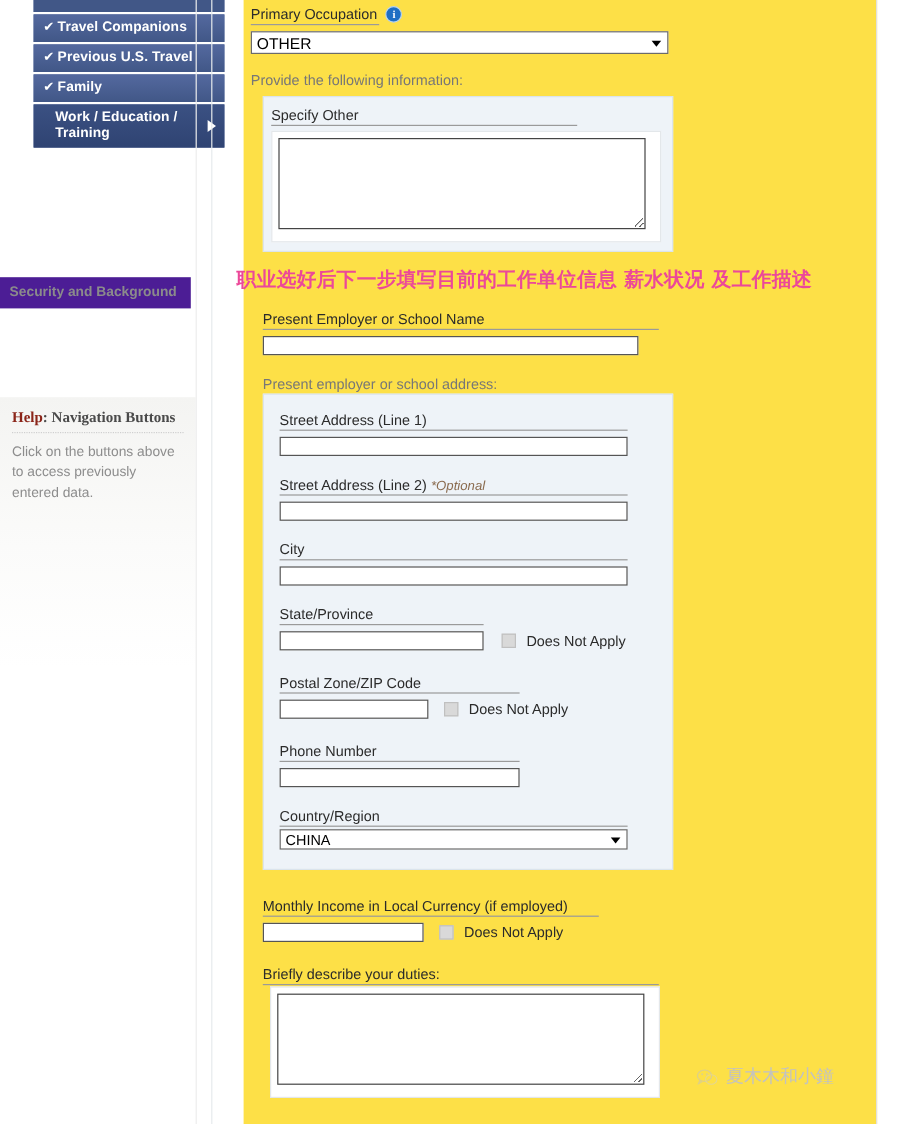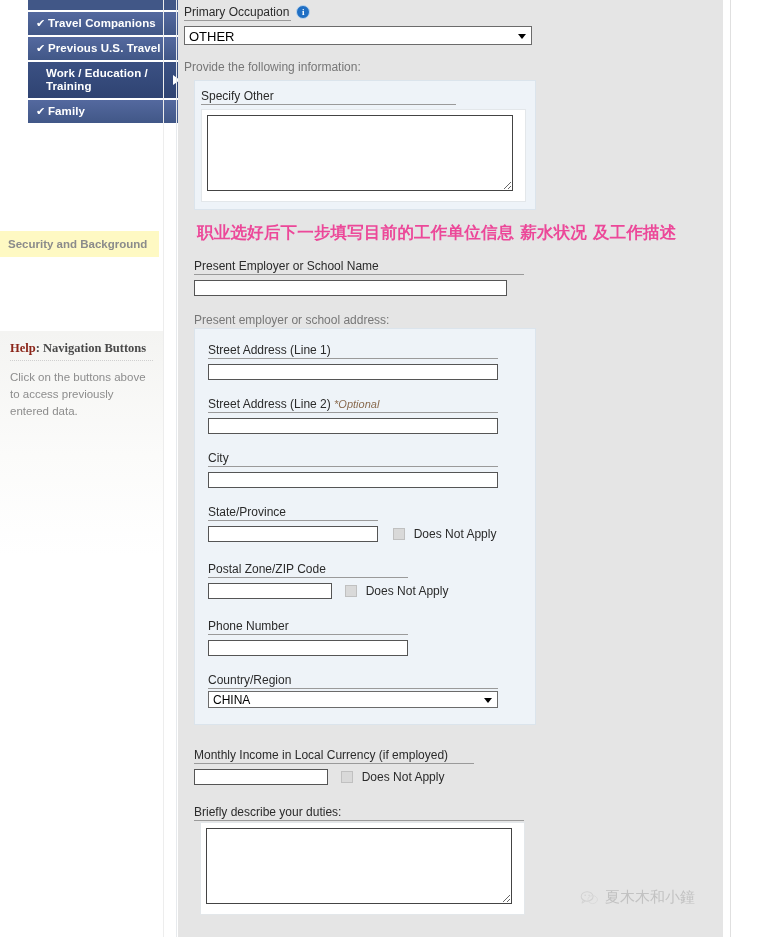--- a/index.html
+++ b/index.html
@@ -46,21 +46,21 @@
     padding:5px 8px 5px 20px;font-size:11.5px;font-weight:bold;
     position:relative;line-height:14px;
   }
   .sub-item.current{color:#1b2a52;}
   .sub-item.link{color:#c0264c;}
   .sub-bullet{
     position:absolute;left:10px;top:6px;width:5px;height:5px;background:#000;
   }
   .nav-disabled{
     position:absolute;left:0;top:231px;width:159px;
-    background:#fef9c3;color:#8b8b8b;font-weight:bold;font-size:11.5px;
+    background:#4c1d95;color:#8b8b8b;font-weight:bold;font-size:11.5px;
     padding:6px 8px;line-height:14px;box-sizing:border-box;
   }
 
   .help-box{
     position:absolute;left:0;top:331px;width:163px;height:225px;
     background-image:linear-gradient(to bottom,#f4f4f2 0%,#fbfbfa 55%,#ffffff 100%);
   }
   .help-title{
     padding:10px 10px 0 10px;font-size:12.5px;font-weight:bold;
     font-family:"Liberation Serif","DejaVu Serif",serif;color:#4a4a4a;
@@ -69,22 +69,22 @@
   .help-rule{margin:4px 10px 0 10px;border-top:1px dotted #cfcfcf;}
   .help-body{
     padding:8px 14px 0 10px;color:#8d8d8d;font-size:11.5px;line-height:17px;
   }
 
   
   .edge{position:absolute;top:0;height:937px;}
 
   
   #content{
-    position:absolute;left:178px;top:0;width:545px;height:937px;
-    background:#e5e5e5;
+    position:absolute;left:203px;top:0;width:545px;height:937px;
+    background:#fde047;
   }
   .field-label{
     font-size:12px;color:#2b2b2b;
     border-bottom:1px solid #9a9a9a;
     display:block;padding-bottom:1px;margin-bottom:2px;
   }
   .field-label.noline{border-bottom:none;}
   .opt{color:#8a6b4f;font-style:italic;font-size:11px;}
   .info-icon{
     display:inline-block;width:12px;height:12px;border-radius:50%;
@@ -154,27 +154,27 @@
 
       <div class="nav-item">
         <span class="chk">✔</span><span>Travel Companions</span>
       </div>
 
       <div class="nav-item">
         <span class="chk">✔</span><span>Previous U.S. Travel</span>
       </div>
 
 
+      <div class="nav-item">
+        <span class="chk">✔</span><span>Family</span>
+      </div>
+
       <div class="nav-item active">
         <span style="display:inline-block;padding-left:10px;width:118px;">Work / Education / Training</span>
         <span class="nav-arrow"></span>
-      </div>
-
-      <div class="nav-item">
-        <span class="chk">✔</span><span>Family</span>
       </div>
     </div>
 
 
     <div class="nav-disabled">
       <span>Security and Background</span>
     </div>
 
     <div class="help-box">
       <div class="help-title">

